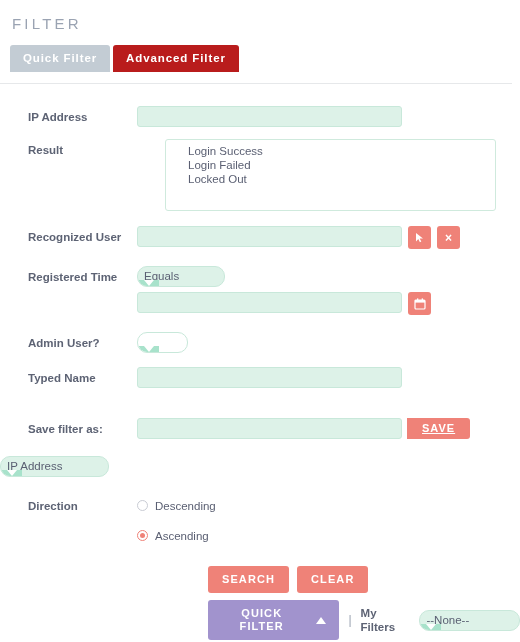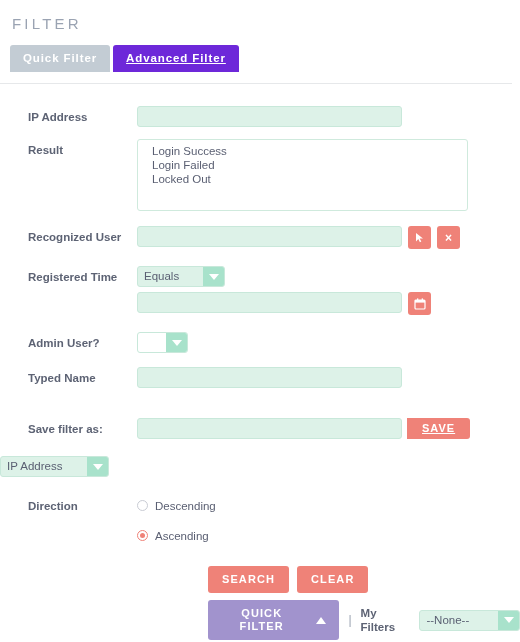--- a/index.html
+++ b/index.html
@@ -39,21 +39,21 @@
     font-weight: bold;
     letter-spacing: 0.9px;
     color: #ffffff;
     padding: 6px 13px 7px 13px;
     border-radius: 3px 3px 0 0;
     line-height: 14px;
     cursor: pointer;
     user-select: none;
   }
   .tab-inactive { background: #c3ccd4; }
-  .tab-active   { background: #6d28d9; text-decoration: underline; }
+  .tab-active   { background: #b91c1c; }
 
   .header-divider {
     height: 1px;
     background: #e6e8ea;
     margin-top: 11px;
     width: 512px;
   }
 
   
   .form {
@@ -99,42 +99,44 @@
   .w-typed   { width: 265px; }
   .w-save    { width: 265px; }
 
   .listbox {
     width: 331px;
     height: 72px;
     background: #ffffff;
     border: 1px solid #cfeadd;
     border-radius: 3px;
     box-sizing: border-box;
-    padding: 4px 4px 0 12px;
+    padding: 4px 4px 0 20px;
     overflow: hidden;
+    margin-left: 28px;
   }
   .listbox-option {
     font-size: 11.5px;
     line-height: 14px;
     color: #5a5f72;
     padding-left: 2px;
     cursor: pointer;
   }
 
   
   .select {
     display: inline-flex;
     align-items: stretch;
     height: 21px;
     border: 1px solid #c8e8da;
-    border-radius: 3px;
+    border-radius: 10px;
     overflow: hidden;
     background: #ddf2e8;
     cursor: pointer;
     box-sizing: border-box;
+    flex-direction: column;
   }
   .select-white { background: #ffffff; }
   .select-value {
     flex: 1;
     font-size: 11.5px;
     line-height: 19px;
     padding-left: 6px;
     color: #5a5f72;
     white-space: nowrap;
     overflow: hidden;

